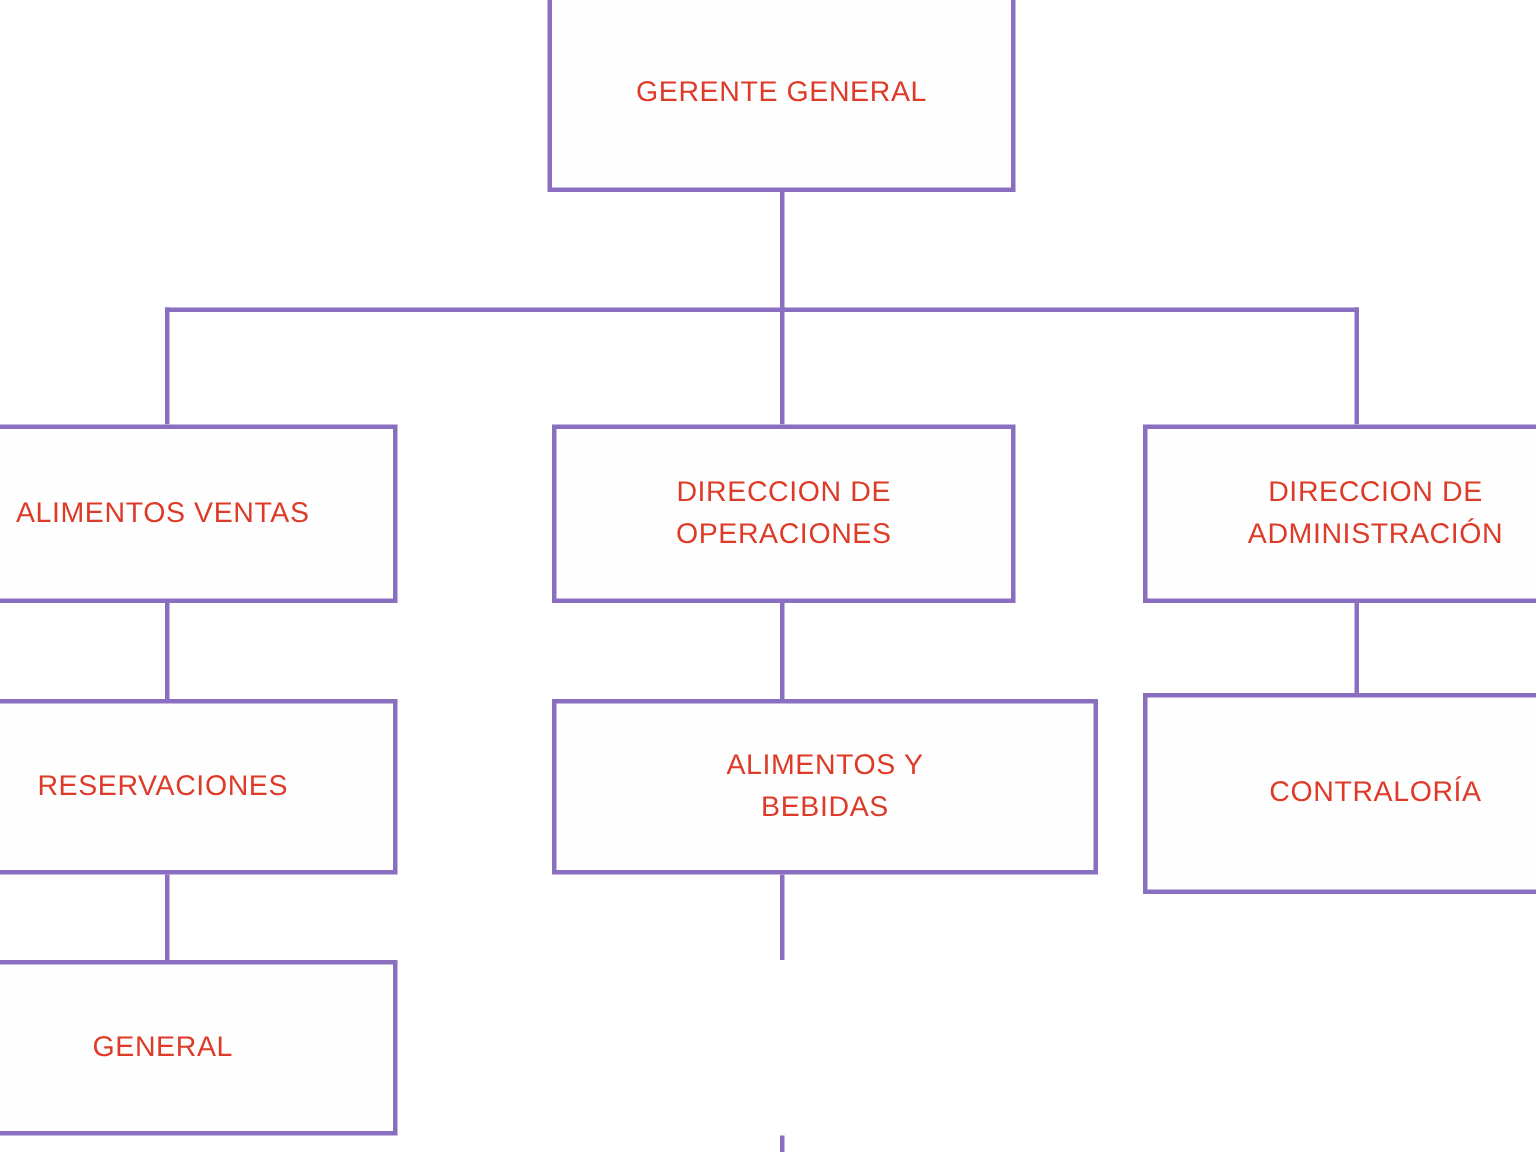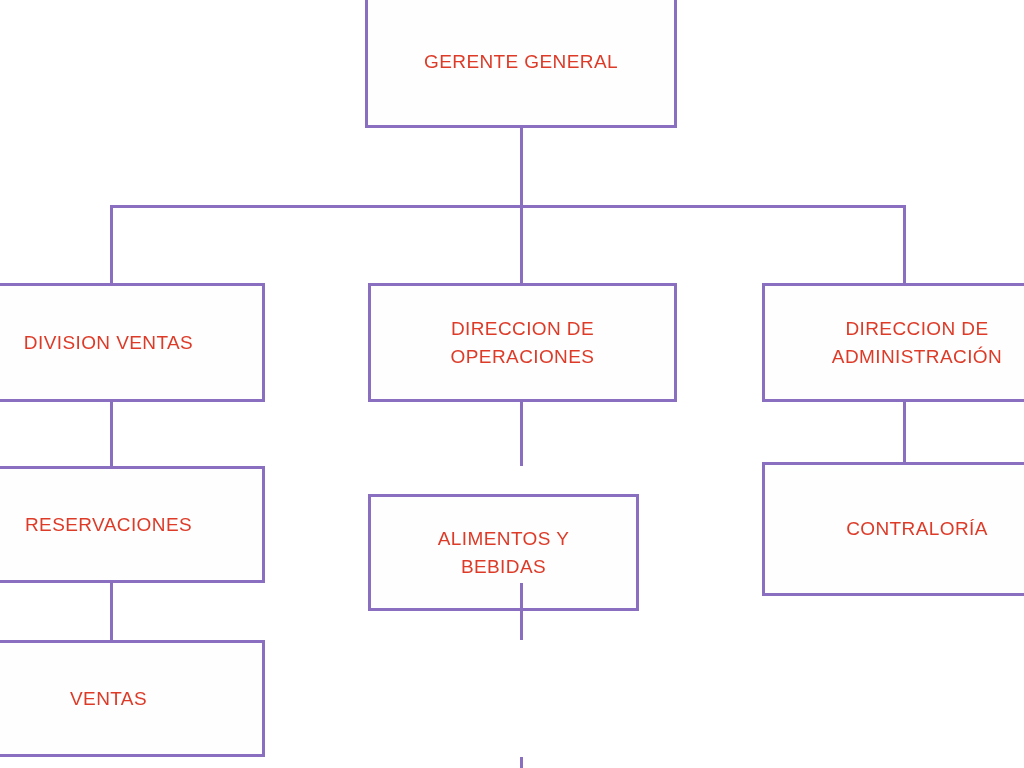--- a/index.html
+++ b/index.html
@@ -52,53 +52,53 @@
 
   <div class="connector v" style="left:520px; top:128px; height:78px;"></div>
 
   <div class="connector h" style="left:110px; top:205px; width:796px;"></div>
 
   <div class="connector v" style="left:110px; top:205px; height:78px;"></div>
   <div class="connector v" style="left:520px; top:205px; height:78px;"></div>
   <div class="connector v" style="left:903px; top:205px; height:78px;"></div>
 
   <div class="node" style="left:-48px; top:283px; width:313px; height:119px;">
-    <span class="node-label">DIVISION VENTAS</span>
+    <span class="node-label">ALIMENTOS VENTAS</span>
   </div>
 
   <div class="node" style="left:368px; top:283px; width:309px; height:119px;">
     <span class="node-label">DIRECCION DE
 OPERACIONES</span>
   </div>
 
   <div class="node" style="left:762px; top:283px; width:310px; height:119px;">
     <span class="node-label">DIRECCION DE
 ADMINISTRACIÓN</span>
   </div>
 
   <div class="connector v" style="left:110px; top:402px; height:64px;"></div>
   <div class="connector v" style="left:520px; top:402px; height:64px;"></div>
   <div class="connector v" style="left:903px; top:402px; height:60px;"></div>
 
   <div class="node" style="left:-48px; top:466px; width:313px; height:117px;">
     <span class="node-label">RESERVACIONES</span>
   </div>
 
-  <div class="node" style="left:368px; top:466px; width:271px; height:117px;margin-top:28px;">
+  <div class="node" style="left:368px; top:466px; width:364px; height:117px;">
     <span class="node-label">ALIMENTOS Y
 BEBIDAS</span>
   </div>
 
   <div class="node" style="left:762px; top:462px; width:310px; height:134px;">
     <span class="node-label">CONTRALORÍA</span>
   </div>
 
   <div class="connector v" style="left:110px; top:583px; height:57px;"></div>
   <div class="connector v" style="left:520px; top:583px; height:57px;"></div>
 
   <div class="node" style="left:-48px; top:640px; width:313px; height:117px;">
-    <span class="node-label">VENTAS</span>
+    <span class="node-label">GENERAL</span>
   </div>
 
 
   <div class="connector v" style="left:520px; top:757px; height:11px;"></div>
 
 </div>
 
 </body></html>

